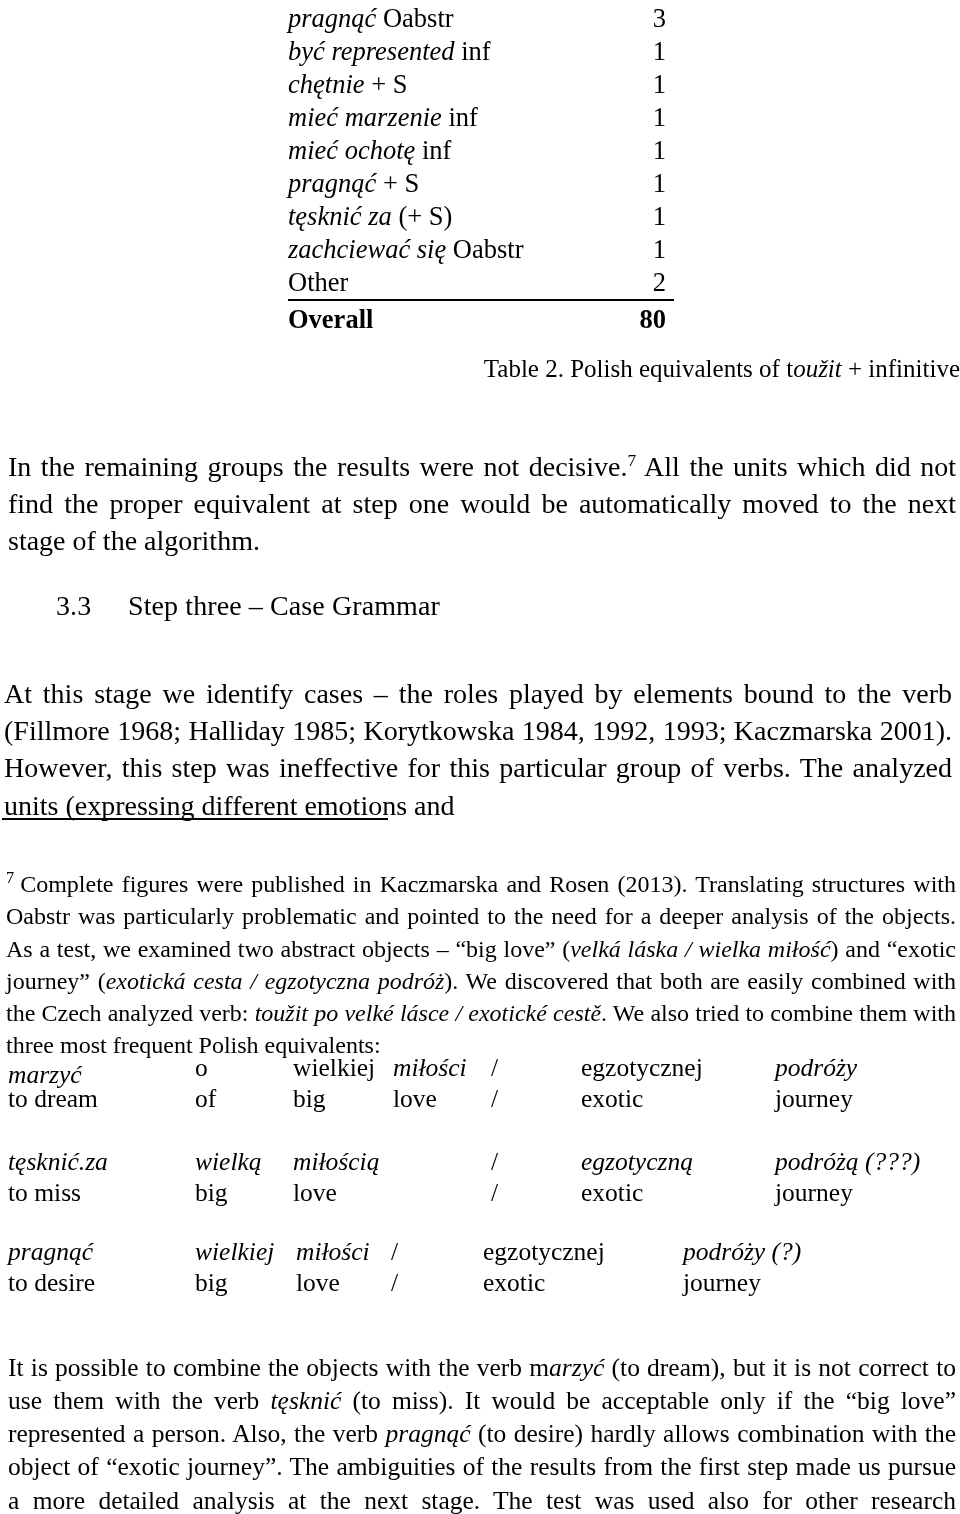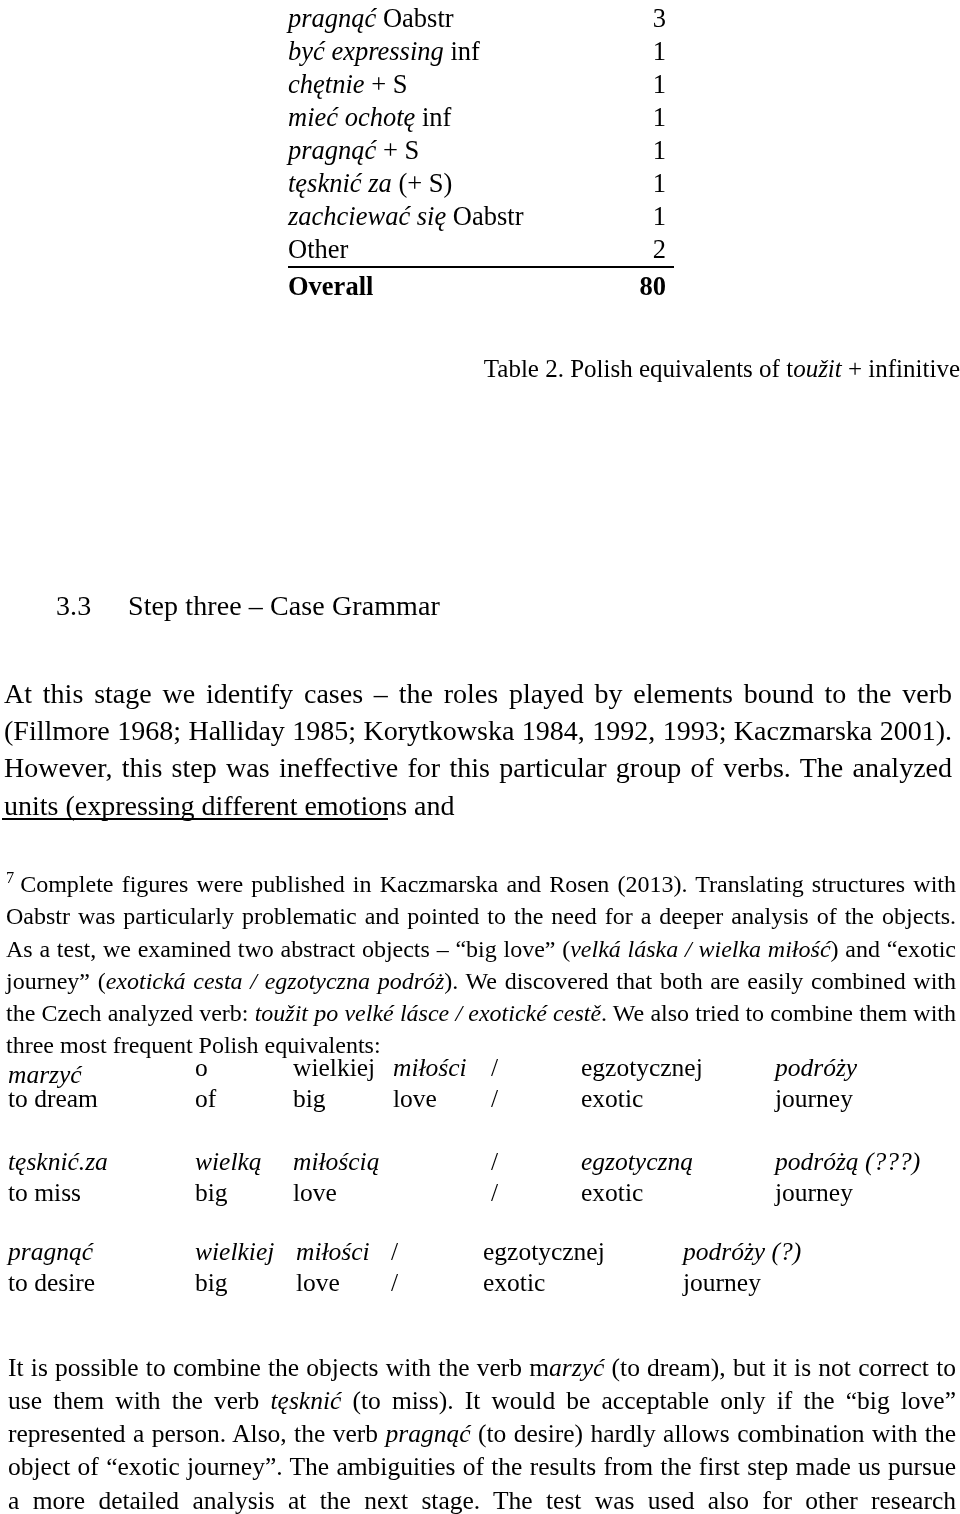--- a/index.html
+++ b/index.html
@@ -123,25 +123,29 @@
 <div class="page">
 
   <div class="tbl-wrap">
     <table class="freq">
       <tbody id="freq-body">
           <tr>
             <td class="lbl"><span class="it">pragnąć</span><span class="rm"> Oabstr</span></td>
             <td class="num">3</td>
           </tr>
           <tr>
-            <td class="lbl"><span class="it">być expressing</span><span class="rm"> inf</span></td>
+            <td class="lbl"><span class="it">być represented</span><span class="rm"> inf</span></td>
             <td class="num">1</td>
           </tr>
           <tr>
             <td class="lbl"><span class="it">chętnie</span><span class="rm"> + S</span></td>
+            <td class="num">1</td>
+          </tr>
+          <tr>
+            <td class="lbl"><span class="it">mieć marzenie</span><span class="rm"> inf</span></td>
             <td class="num">1</td>
           </tr>
           <tr>
             <td class="lbl"><span class="it">mieć ochotę</span><span class="rm"> inf</span></td>
             <td class="num">1</td>
           </tr>
           <tr>
             <td class="lbl"><span class="it">pragnąć</span><span class="rm"> + S</span></td>
             <td class="num">1</td>
           </tr>
@@ -162,20 +166,21 @@
             <td class="num">80</td>
           </tr>
         </tbody>
     </table>
   </div>
 
   <div class="tbl-caption">
     <span>Table 2. Polish equivalents of t</span><span class="it">oužit</span><span> + infinitive</span>
   </div>
 
+  <p class="para p1"><span>In the remaining groups the results were not decisive.</span><sup class="fnref">7</sup><span> All the units which did not find the proper equivalent at step one would be automatically moved to the next stage of the algorithm.</span></p>
 
   <h3 class="heading"><span class="num">3.3</span><span>Step three – Case Grammar</span></h3>
 
   <p class="para p2">At this stage we identify cases – the roles played by elements bound to the verb (Fillmore 1968; Halliday 1985; Korytkowska 1984, 1992, 1993; Kaczmarska 2001). However, this step was ineffective for this particular group of verbs. The analyzed units (expressing different emotions and</p>
 
   <div class="fn-rule"></div>
   <div class="footnote"><sup class="marker">7</sup><span>Complete figures were published in Kaczmarska and Rosen (2013). Translating structures with Oabstr was particularly problematic and pointed to the need for a deeper analysis of the objects. As a test, we examined two abstract objects – “big love” (</span><span class="it">velká láska / wielka miłość</span><span>) and “exotic journey” (</span><span class="it">exotická cesta / egzotyczna podróż</span><span>). We discovered that both are easily combined with the Czech analyzed verb: </span><span class="it">toužit po velké lásce / exotické cestě</span><span>. We also tried to combine them with three most frequent Polish equivalents:</span></div>
 
   <div class="gloss g1" id="gloss-0">
       <div class="row">

